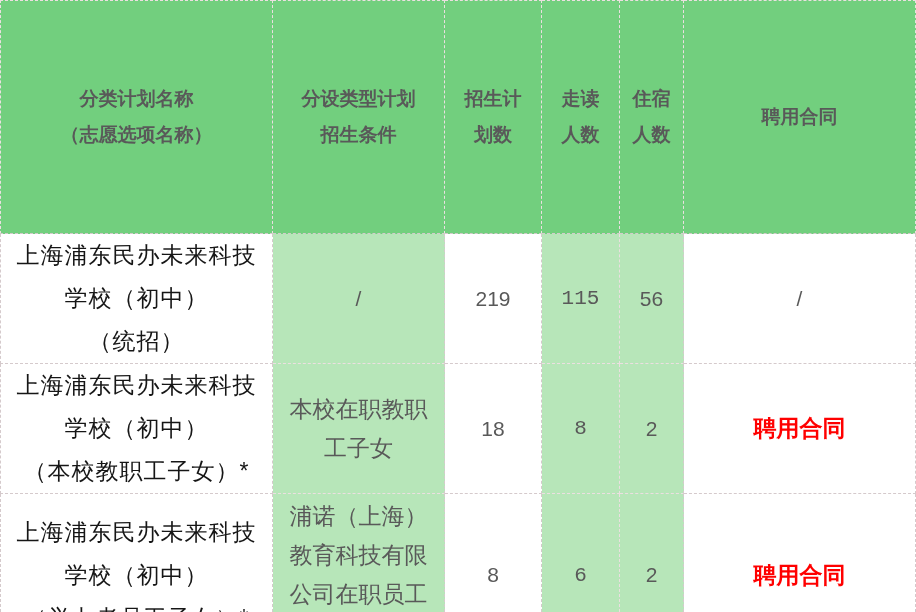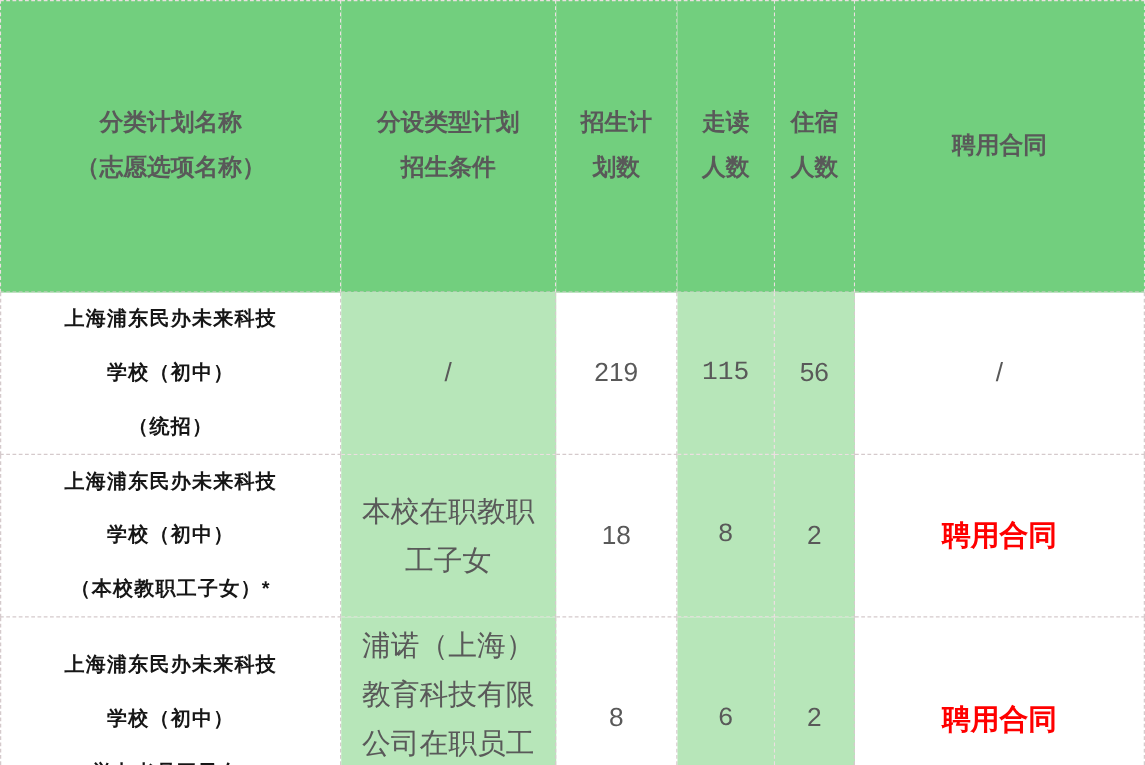--- a/index.html
+++ b/index.html
@@ -37,21 +37,21 @@
     font-weight:700;font-size:19px;line-height:36px;
     border-top:1px dashed var(--line-light);
     border-right-color:var(--line-light);
     border-bottom-color:var(--line-gray);
   }
   tr.hdr td.first{border-left-color:var(--line-light);}
   
   td.green{background:var(--cell-green);}
   td.vr-light{border-right-color:var(--line-light);font-family:Liberation Mono, monospace;}
   td.hb-light{border-bottom-color:var(--line-light);}
-  td.name{font-size:16px;font-weight:700;color:var(--name-text);line-height:43px;letter-spacing:1px;}
+  td.name{font-size:23px;font-weight:400;color:var(--name-text);line-height:43px;letter-spacing:1px;}
   td.cond{font-size:23px;font-weight:400;color:var(--body-text);line-height:39px;margin-left:24px;}
   td.num{font-size:21px;font-weight:400;color:var(--body-text);}
   td.slash{font-size:21px;font-weight:400;color:var(--body-text);}
   td.red{font-size:23px;font-weight:700;color:var(--highlight-red);}
   
   .bottom-strip{position:relative;width:916px;height:7px;background:#ffffff;}
   .scroll-frag{
     position:absolute;left:428px;top:1px;width:55px;height:6px;
     background:#f2f2f2;
     border-left:1px solid #a6a6a6;border-right:1px solid #a6a6a6;border-top:1px solid #cfcfcf;

